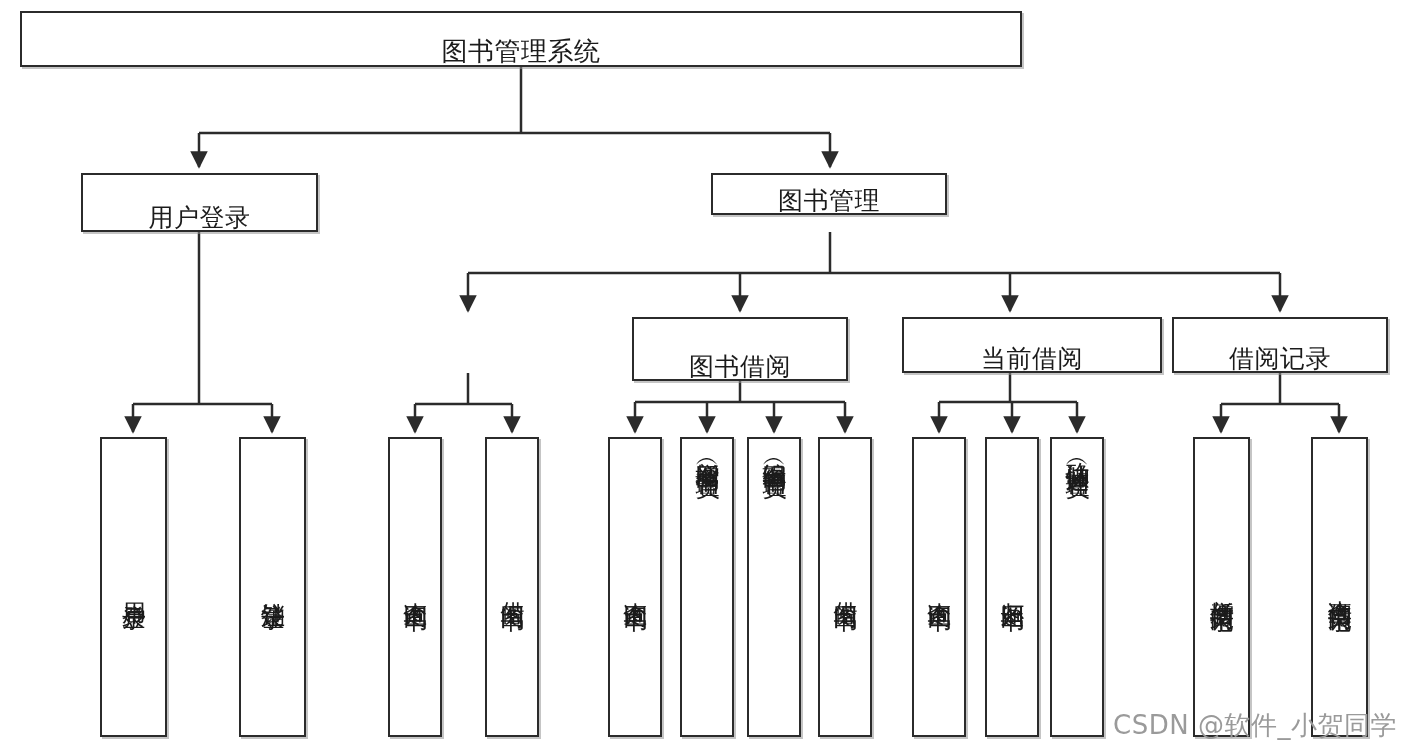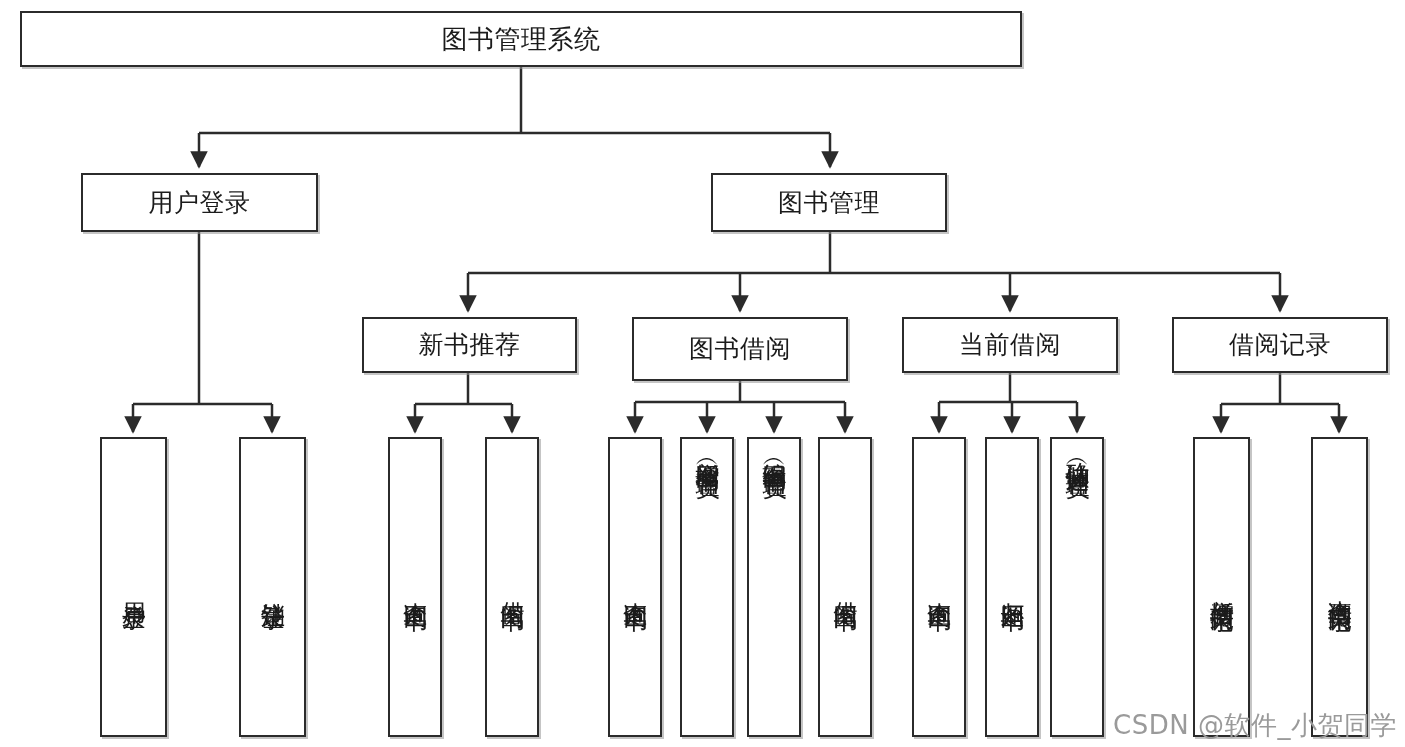--- a/index.html
+++ b/index.html
@@ -26,21 +26,21 @@
     height: 747px;
     pointer-events: none;
   }
   .node {
     position: absolute;
     box-sizing: border-box;
     background: #ffffff;
     border: 2.5px solid #2b2b2b;
     box-shadow: 2px 2px 0 0 rgba(150,150,150,0.55);
     display: flex;
-    align-items: center;
+    align-items: flex-end;
     justify-content: center;
     color: #1b1b1b;
   }
   .node .label {
     display: block;
     text-align: center;
     line-height: 1.02;
     letter-spacing: 0.5px;
   }
   
@@ -135,31 +135,28 @@
     </g>
   </svg>
 
   <div class="node h root" style="left:20px; top:11px; width:1002px; height:56px;">
     <span class="label">图书管理系统</span>
   </div>
 
   <div class="node h" style="left:81px; top:173px; width:237px; height:59px;">
     <span class="label">用户登录</span>
   </div>
-  <div class="node h" style="left:711px; top:173px; width:236px; height:59px;">
+  <div class="node h" style="left:711px; top:173px; width:236px; height:42px;">
     <span class="label">图书管理</span>
   </div>
 
-  <div class="node h" style="left:362px; top:317px; width:215px; height:56px;">
-    <span class="label">新书推荐</span>
-  </div>
   <div class="node h" style="left:632px; top:317px; width:216px; height:64px;">
     <span class="label">图书借阅</span>
   </div>
-  <div class="node h" style="left:902px; top:317px; width:216px; height:56px;">
+  <div class="node h" style="left:902px; top:317px; width:260px; height:56px;">
     <span class="label">当前借阅</span>
   </div>
   <div class="node h" style="left:1172px; top:317px; width:216px; height:56px;">
     <span class="label">借阅记录</span>
   </div>
 
   <div class="node v center" style="left:100px; top:437px; width:67px; height:300px;">
     <span class="label">用户登录</span>
   </div>
   <div class="node v center" style="left:239px; top:437px; width:67px; height:300px;">

